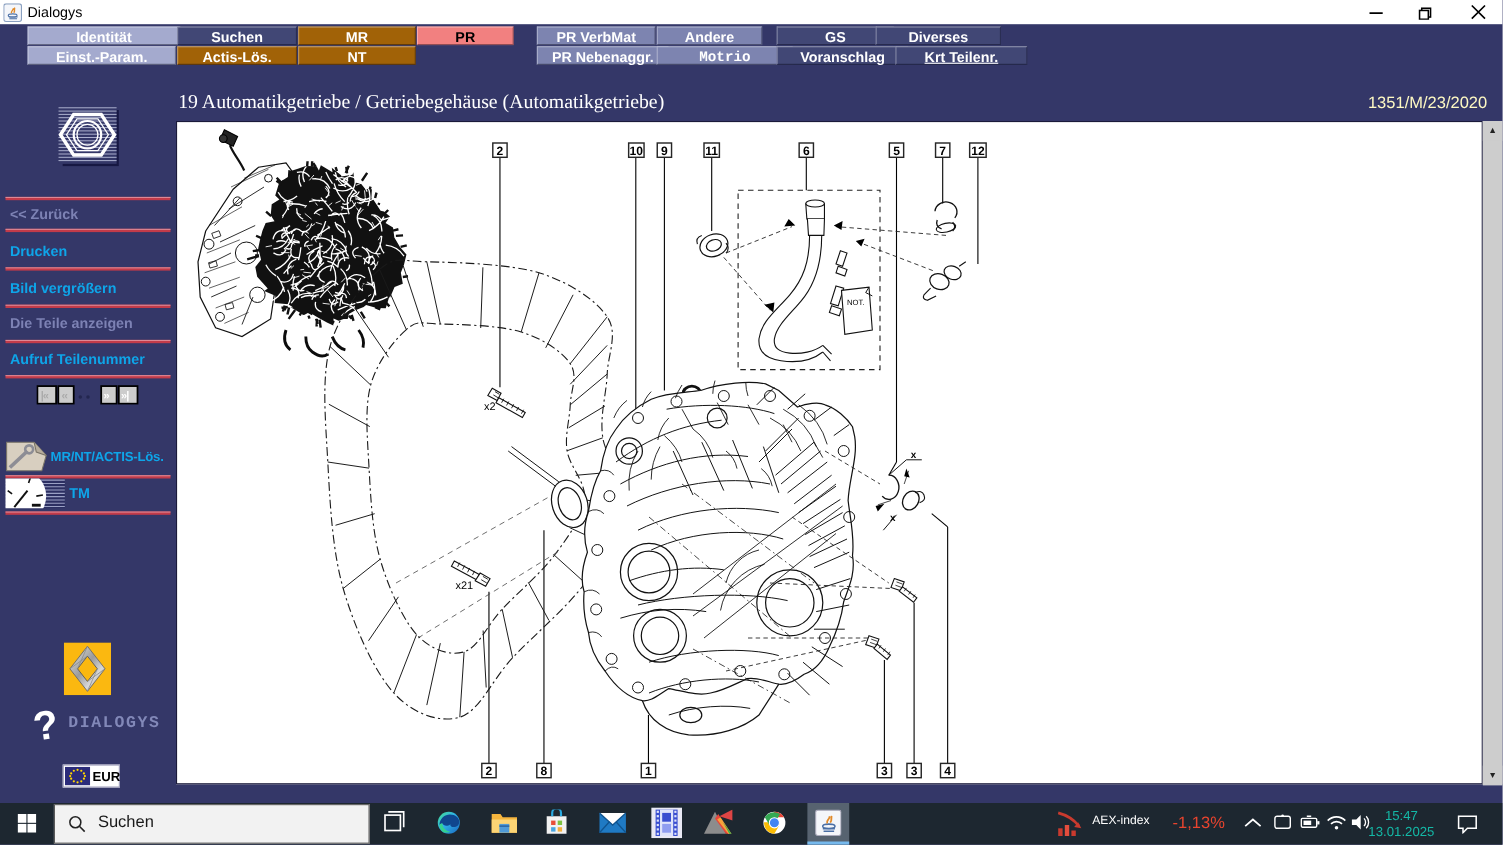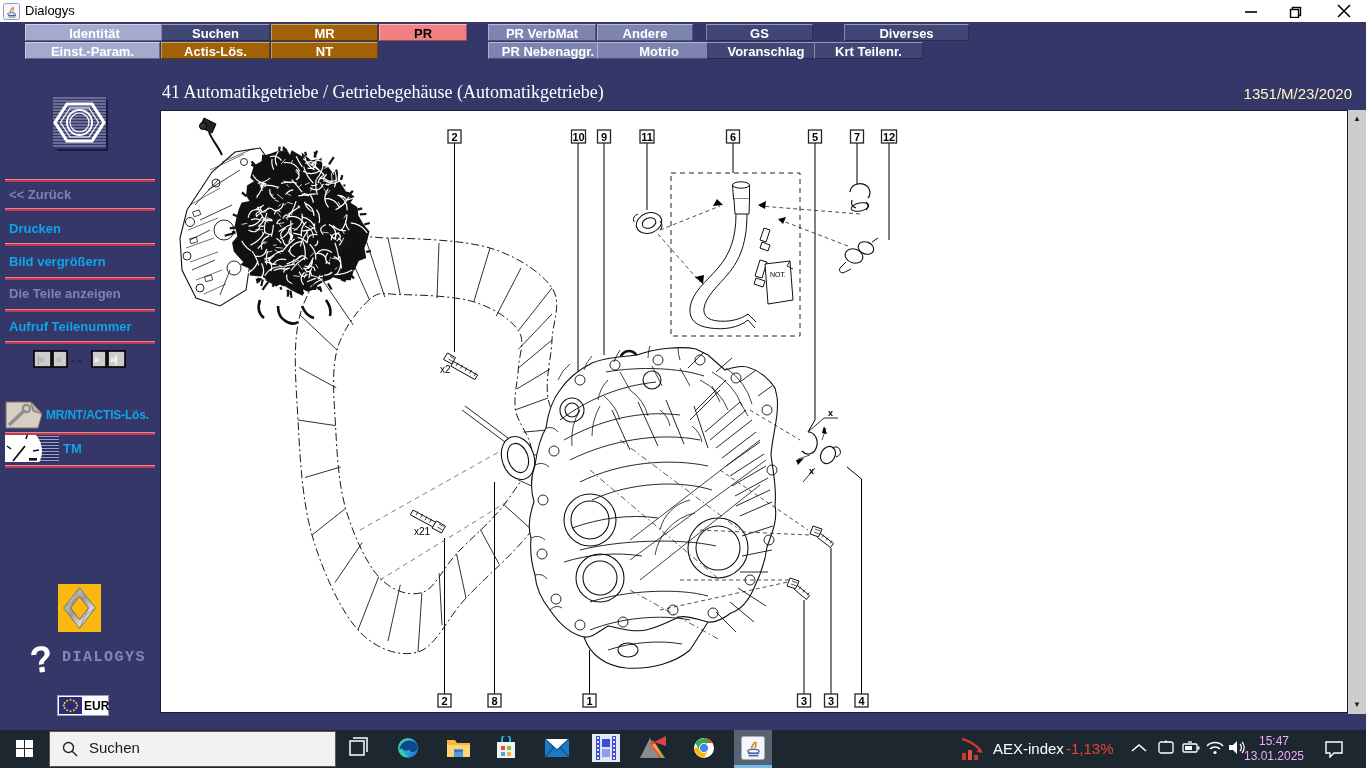--- a/index.html
+++ b/index.html
@@ -23,21 +23,21 @@
   .sitem{position:absolute;left:9px;font-size:13px;font-weight:bold;color:#0ea5e9;white-space:nowrap;}
   .sdis{color:#7d82b4;}
   
   #panel{left:160px;top:110px;width:1188px;height:603px;background:#fff;border:1px solid #1a1a3a;box-sizing:border-box;}
   #scroll{left:1348px;top:110px;width:18px;height:603px;background:#cdcdcd;}
   .sbtn{position:absolute;left:1348px;width:18px;height:18px;background:#cdcdcd;color:#222;font-size:8px;text-align:center;line-height:18px;}
   
   #taskbar{left:0;top:730px;width:1366px;height:38px;background:#1d2730;}
   #searchbox{left:49px;top:731px;width:287px;height:36px;background:#f2f2f2;border:1px solid #5a5a5a;box-sizing:border-box;}
   #suchen{left:89px;top:739px;font-size:15px;color:#1a1a1a;}
-  #clock{left:1240px;top:734px;width:68px;text-align:center;color:#f0abfc;font-size:12px;line-height:15px;}
+  #clock{left:1240px;top:734px;width:68px;text-align:center;color:#14b8a6;font-size:12px;line-height:15px;}
 </style>
 </head>
 <body>
 
 <div class="abs" id="titlebar"></div>
 <div class="abs" id="titletext">Dialogys</div>
 <svg class="abs" style="left:3px;top:3px" width="17" height="17" viewBox="0 0 17 17">
   <rect x="0.5" y="0.5" width="16" height="16" rx="2" fill="#f4f6fa" stroke="#8aa0c0"></rect>
   <path d="M5 12.5 h8 M5.5 14 h7" stroke="#4a6fa5" stroke-width="1" fill="none"></path>
   <ellipse cx="8.5" cy="11" rx="4" ry="1.4" fill="none" stroke="#4a6fa5" stroke-width="1"></ellipse>
@@ -51,30 +51,30 @@
   <path d="M98 1 L110 13 M110 1 L98 13" stroke="#000" stroke-width="1.5"></path>
 </svg>
 
 <div class="mbtn c-light" style="left:25px;top:24px;width:139px;">Identität</div>
 <div class="mbtn c-dark" style="left:161px;top:24px;width:109px;">Suchen</div>
 <div class="mbtn c-med" style="left:271px;top:24px;width:107px;">MR</div>
 <div class="mbtn c-pr" style="left:379px;top:24px;width:88px;">PR</div>
 <div class="mbtn c-med2" style="left:488px;top:24px;width:108px;">PR VerbMat</div>
 <div class="mbtn c-med2" style="left:597px;top:24px;width:96px;">Andere</div>
 <div class="mbtn c-dark" style="left:706px;top:24px;width:107px;">GS</div>
-<div class="mbtn c-dark" style="left:844px;top:24px;width:125px;">Diverses</div>
+<div class="mbtn c-dark" style="left:796px;top:24px;width:114px;">Diverses</div>
 <div class="mbtn c-light" style="left:25px;top:42px;width:135px;">Einst.-Param.</div>
 <div class="mbtn c-med" style="left:161px;top:42px;width:109px;">Actis-Lös.</div>
 <div class="mbtn c-med" style="left:271px;top:42px;width:107px;">NT</div>
 <div class="mbtn c-med2" style="left:488px;top:42px;width:120px;">PR&nbsp;Nebenaggr.</div>
-<div class="mbtn c-med2" style="left:597px;top:42px;width:124px;">Motrio</div>
+<div class="mbtn c-med2" style="left:597px;top:42px;width:124px;font-family:Liberation Mono, monospace;">Motrio</div>
 <div class="mbtn c-dark" style="left:706px;top:42px;width:120px;">Voranschlag</div>
-<div class="mbtn c-dark" style="left:814px;top:42px;width:109px;">Krt Teilenr.</div>
-
-<div class="abs" style="left:162px;top:82px;font-family:'Liberation Serif',serif;font-size:18px;color:#fff;">41 Automatikgetriebe / Getriebegehäuse (Automatikgetriebe)</div>
+<div class="mbtn c-dark" style="left:814px;top:42px;width:120px;text-decoration:underline;">Krt Teilenr.</div>
+
+<div class="abs" style="left:162px;top:82px;font-family:'Liberation Serif',serif;font-size:18px;color:#fff;">19 Automatikgetriebe / Getriebegehäuse (Automatikgetriebe)</div>
 <div class="abs" style="left:1150px;top:85px;width:202px;text-align:right;font-size:15px;color:#fef9c3;">1351/M/23/2020</div>
 
 <svg class="abs" style="left:53px;top:96px" width="58" height="58" viewBox="0 0 58 58">
   <rect x="4" y="4" width="51" height="51" fill="#10103a" opacity=".8"></rect>
   <rect x="0" y="0" width="53" height="53" fill="#343768"></rect>
   <g>
     <path d="M0 2h53M0 5h53M0 8h53M0 11h53M0 14h53M0 17h53M0 20h53M0 23h53M0 26h53M0 29h53M0 32h53M0 35h53M0 38h53M0 41h53M0 44h53M0 47h53M0 50h53" stroke="#bdc2dd" stroke-width=".8"></path>
   </g>
   <path d="M14 8 L39 8 L51 26.5 L39 45 L14 45 L2 26.5 Z" fill="none" stroke="#fff" stroke-width="3.2"></path>
   <path d="M17 12 L36 12 L45.5 26.5 L36 41 L17 41 L7.5 26.5 Z" fill="none" stroke="#fff" stroke-width="1.2"></path>
@@ -535,21 +535,21 @@
   <path d="M11 12.5 c-1.5-3 3-3.5 2-6.5 M13.8 11.8 c2-2 .2-4 1.4-6" stroke="#e08a2a" stroke-width="1.7" fill="none"></path>
 </svg>
 
 <svg class="abs" style="left:960px;top:737px" width="26" height="24" viewBox="0 0 26 24">
   <path d="M2 2 C10 4 16 8 21 14" stroke="#c93a2e" stroke-width="2.4" fill="none"></path>
   <path d="M23 16 l-6.5-1.2 3.6-4.4 z" fill="#c93a2e"></path>
   <rect x="2" y="16" width="4" height="7" fill="#c93a2e"></rect>
   <rect x="8" y="13" width="4" height="10" fill="#e44d3d"></rect>
   <rect x="14" y="18" width="4" height="5" fill="#c93a2e"></rect>
 </svg>
-<div class="abs" style="left:993px;top:740px;font-size:15px;color:#fff;">AEX-index</div>
+<div class="abs" style="left:993px;top:740px;font-size:11px;color:#fff;">AEX-index</div>
 <div class="abs" style="left:1066px;top:740px;font-size:15px;color:#e8442e;">-1,13%</div>
 <svg class="abs" style="left:1130px;top:742px" width="18" height="12" viewBox="0 0 18 12">
     <path d="M2 9 L9 3 L16 9" stroke="#fff" stroke-width="1.6" fill="none"></path>
   </svg>
 <svg class="abs" style="left:1158px;top:740px" width="18" height="16" viewBox="0 0 18 16">
   <rect x="1" y="2" width="14" height="11" rx="2" fill="none" stroke="#fff" stroke-width="1.3"></rect>
   <circle cx="8" cy="1.6" r="1.2" fill="#fff"></circle>
 </svg>
 <svg class="abs" style="left:1182px;top:741px" width="20" height="14" viewBox="0 0 20 14">
   <rect x="1" y="3" width="14" height="8" rx="1" fill="none" stroke="#fff" stroke-width="1.3"></rect>

